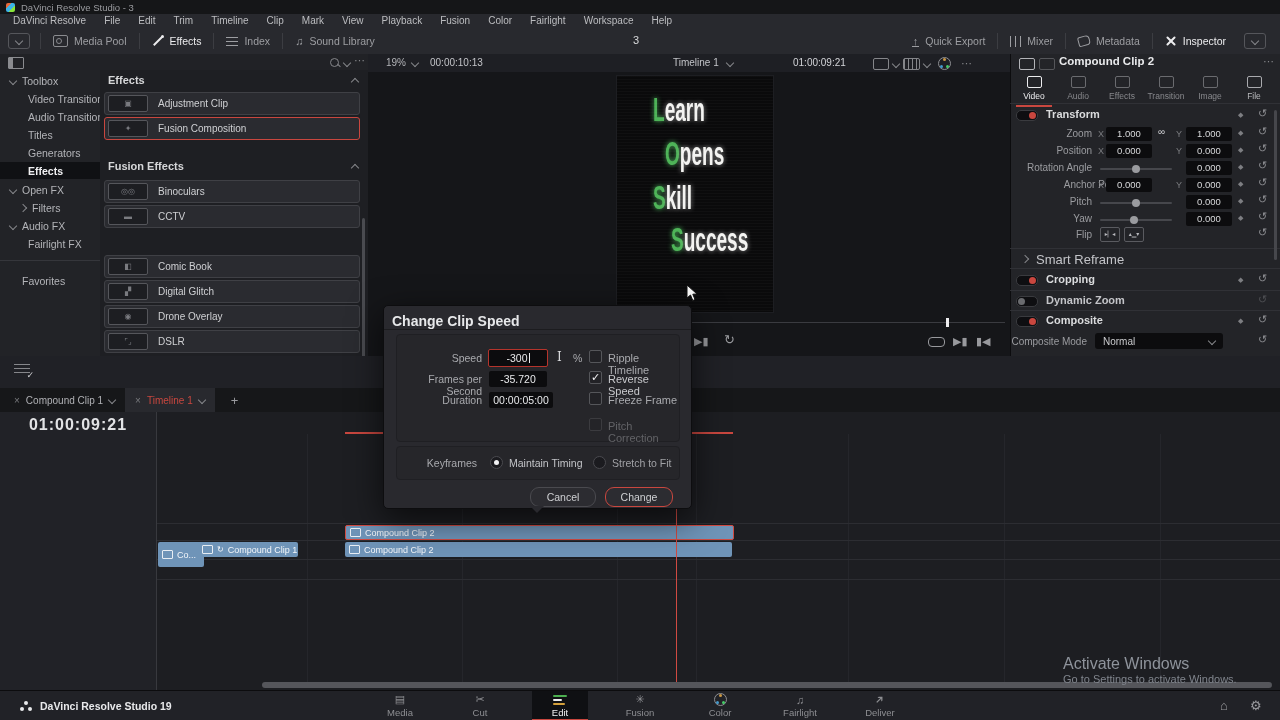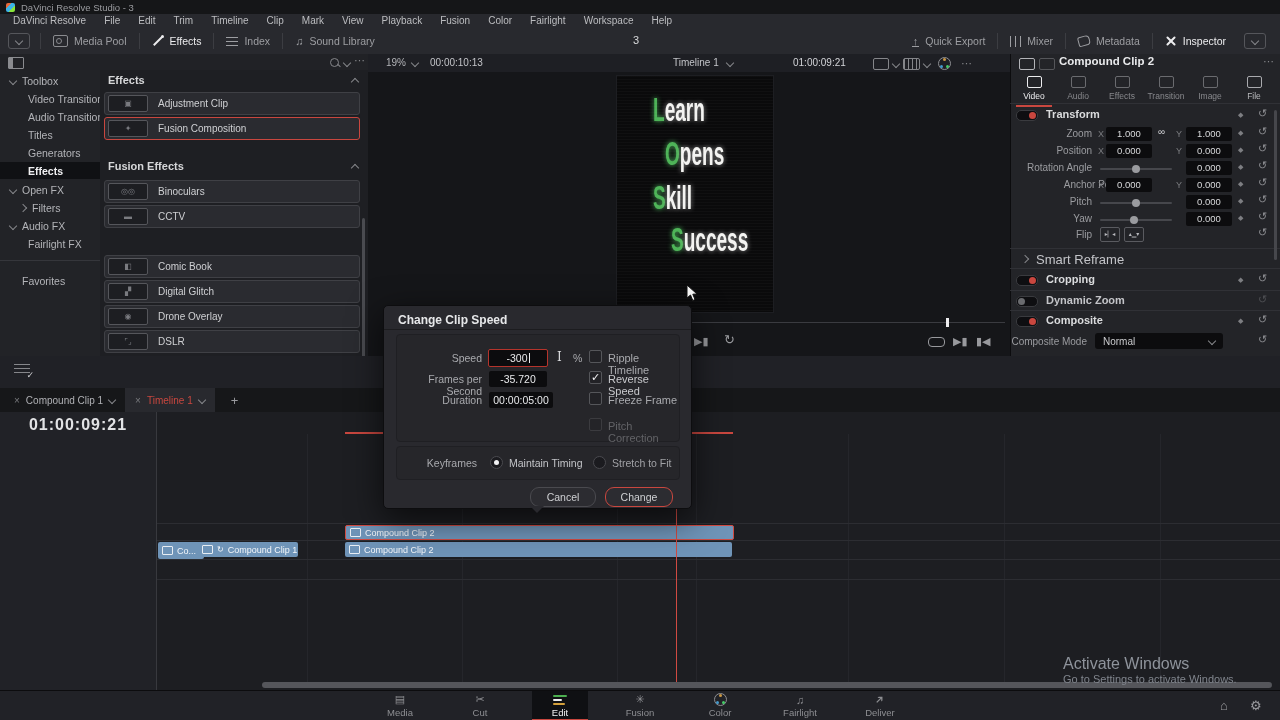--- a/index.html
+++ b/index.html
@@ -155,21 +155,21 @@
   .page.active .editbars i:nth-child(2){background:#ececee}
   .page.active .editbars i:nth-child(3){background:#d4a03c}
   .colorwheel{width:11px;height:11px;border-radius:50%;border:1px solid #8d8e92;position:relative}
   .colorwheel i{position:absolute;width:3px;height:3px;border-radius:50%}
   .colorwheel i:nth-child(1){left:4px;top:0;background:#c94}
   .colorwheel i:nth-child(2){left:1px;bottom:1px;background:#49c}
   .colorwheel i:nth-child(3){right:1px;bottom:1px;background:#4c6}
   
   #dialog{left:383px;top:305px;width:307px;height:202px;background:#29292e;border:1px solid #0d0d0f;
           border-radius:5px;box-shadow:0 10px 34px rgba(0,0,0,.65);z-index:50}
-  #dialog .dtitle{position:absolute;left:14px;top:7px;font-size:12px;font-weight:bold;color:#e7e8ea}
+  #dialog .dtitle{position:absolute;left:8px;top:7px;font-size:14px;font-weight:bold;color:#e7e8ea}
   #dialog .dline{position:absolute;left:0;top:23px;width:100%;height:1px;background:#1c1c1f}
   .dpanel{position:absolute;left:12px;width:282px;background:#26262a;border:1px solid #1f1f23;border-radius:4px}
   .dlabel{position:absolute;width:85px;text-align:right;font-size:10.5px;color:#a9aaae}
   .dinput{position:absolute;left:92px;width:58px;height:16px;background:#0c0c0e;border-radius:2px;color:#e8e9eb;
           font-size:10.5px;text-align:center;line-height:16px}
   .dinput.focus{border:1px solid #b5342c;margin:-1px 0 0 -1px}
   .caret{display:inline-block;width:1px;height:10px;background:#ececee;vertical-align:-1px;margin-left:1px}
   .chk{position:absolute;left:192px;width:11px;height:11px;background:#222226;border:1px solid #55565a;border-radius:2px;
        color:#f2f2f4;font-size:11px;line-height:10px;text-align:center}
   .chklbl{position:absolute;left:211px;font-size:11px;color:#a9aaae}
@@ -588,21 +588,21 @@
     <span class="tbox">S</span>
     <span class="tbox">M</span>
     <span style="color:#9a9b9f;font-size:9px;margin-left:6px">2.0</span>
   </div>
   <div class="trkline" style="top:167px"></div>
 
   <div class="clip selected" style="left:345px;top:113px;width:379px;height:13px">
     <span class="cico"></span>
     <span>Compound Clip 2</span>
     </div>
-  <div class="clip" style="left:158px;top:130px;width:38px;height:17px">
+  <div class="clip" style="left:158px;top:130px;width:38px;height:25px">
     <span class="cico"></span>
     <span>Co...</span>
     </div>
   <div class="clip" style="left:198px;top:130px;width:92px;height:15px">
     <span class="cico"></span>
     <span style="font-size:8px">↻</span>
     <span>Compound Clip 1</span>
     </div>
   <div class="clip" style="left:345px;top:130px;width:379px;height:15px">
     <span class="cico"></span>
@@ -615,20 +615,28 @@
   </div>
   <div id="tlscroll"></div>
 </div>
 
 <div id="watermark" class="ab">
   <div class="l1">Activate Windows</div>
   <div class="l2">Go to Settings to activate Windows.</div>
 </div>
 
 <div id="bottombar" class="ab">
+  <div id="brand">
+    <span class="dvlogo">
+        <i></i>
+        <i></i>
+        <i></i>
+      </span>
+    <span>DaVinci Resolve Studio 19</span>
+  </div>
   <div class="page" style="left:372px">
     <span class="pico">▤</span>
       <span>Media</span>
     </div>
   <div class="page" style="left:452px">
     <span class="pico">✂</span>
       <span>Cut</span>
     </div>
   <div class="page active" style="left:532px">
     <span class="pico">

